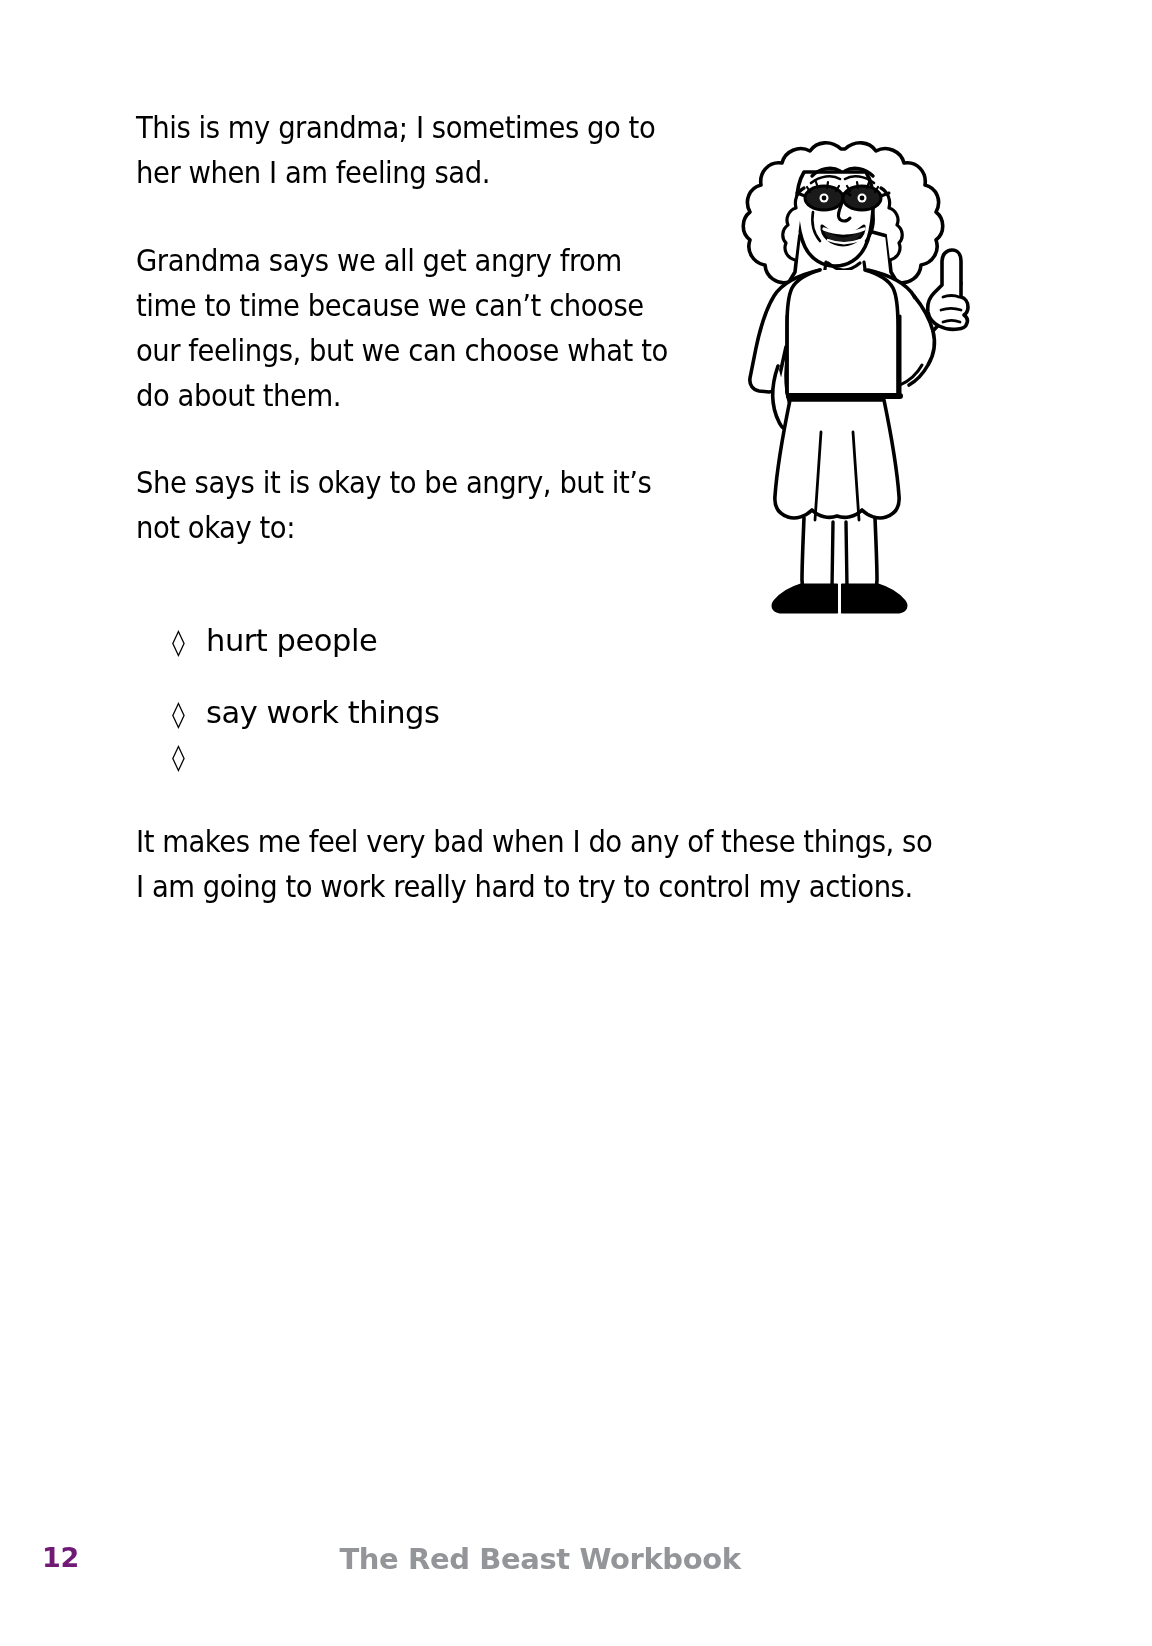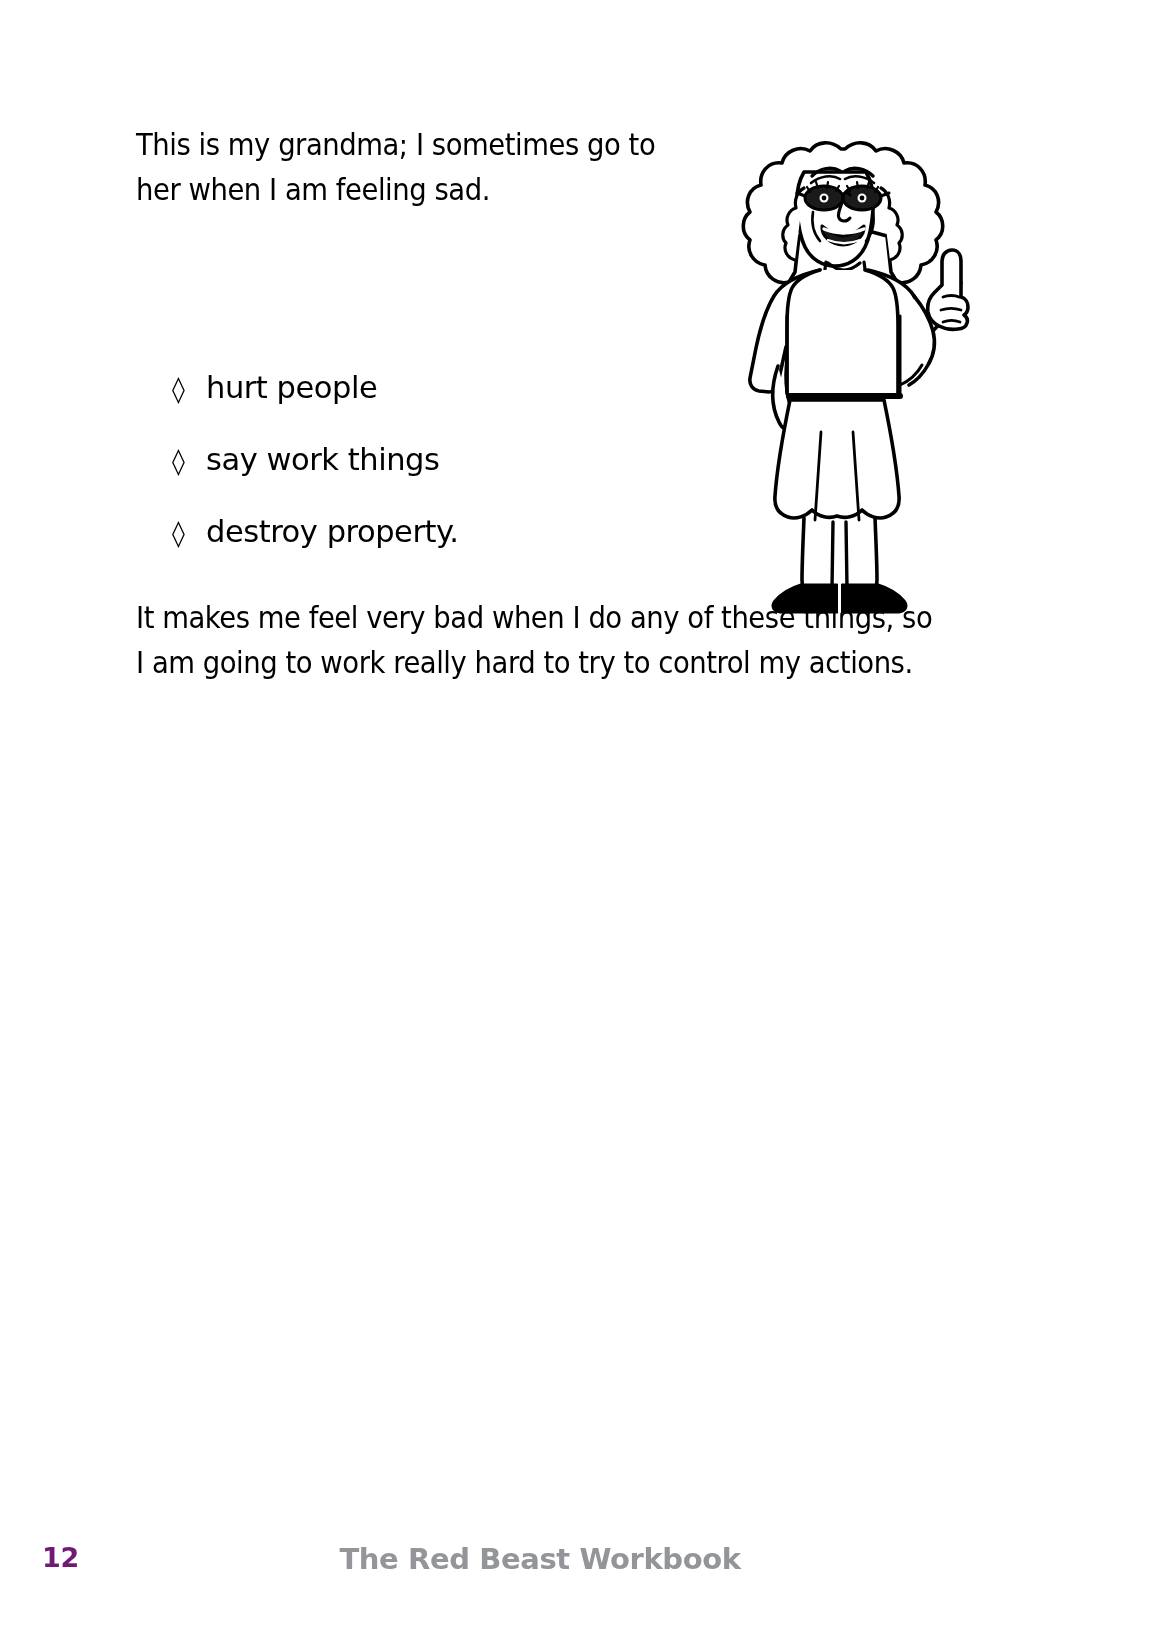--- a/index.html
+++ b/index.html
@@ -15,21 +15,21 @@
     width: 1152px;
     height: 1646px;
     background: #ffffff;
     overflow: hidden;
   }
 
   
   .content {
     position: absolute;
     left: 136px;
-    top: 122px;
+    top: 105px;
     width: 800px;
   }
 
   .para {
     font-family: "DejaVu Sans", sans-serif;
     font-size: 30.5px;
     line-height: 45px;
     color: #000000;
     letter-spacing: -0.45px;
     margin: 0;
@@ -115,38 +115,39 @@
 <body>
 
 <div class="page">
 
   <div class="content">
 
     <p class="para narrow">This is my grandma; I sometimes go to her when I am feeling sad.</p>
 
     <div class="gap-a"></div>
 
+    <p class="para narrow">Grandma says we all get angry from time to time because we can’t choose our feelings, but we can choose what to do about them.</p>
 
     <div class="gap-b"></div>
 
+    <p class="para narrow">She says it is okay to be angry, but it’s not okay to:</p>
 
     <div class="gap-c"></div>
 
     <ul class="bullets">
       <li>
         <span class="bullet-mark">◊</span>
         <span class="bullet-text">hurt people</span>
       </li>
       <li>
         <span class="bullet-mark">◊</span>
         <span class="bullet-text">say work things</span>
       </li>
       <li>
         <span class="bullet-mark">◊</span>
-        <span class="bullet-text">destroy property.</span>
       </li>
     </ul>
 
     <div class="gap-d"></div>
 
     <p class="para wide">It makes me feel very bad when I do any of these things, so I am going to work really hard to try to control my actions.</p>
   </div>
 
   <div class="illustration">
     <svg viewBox="0 0 285 510" xmlns="http://www.w3.org/2000/svg">

